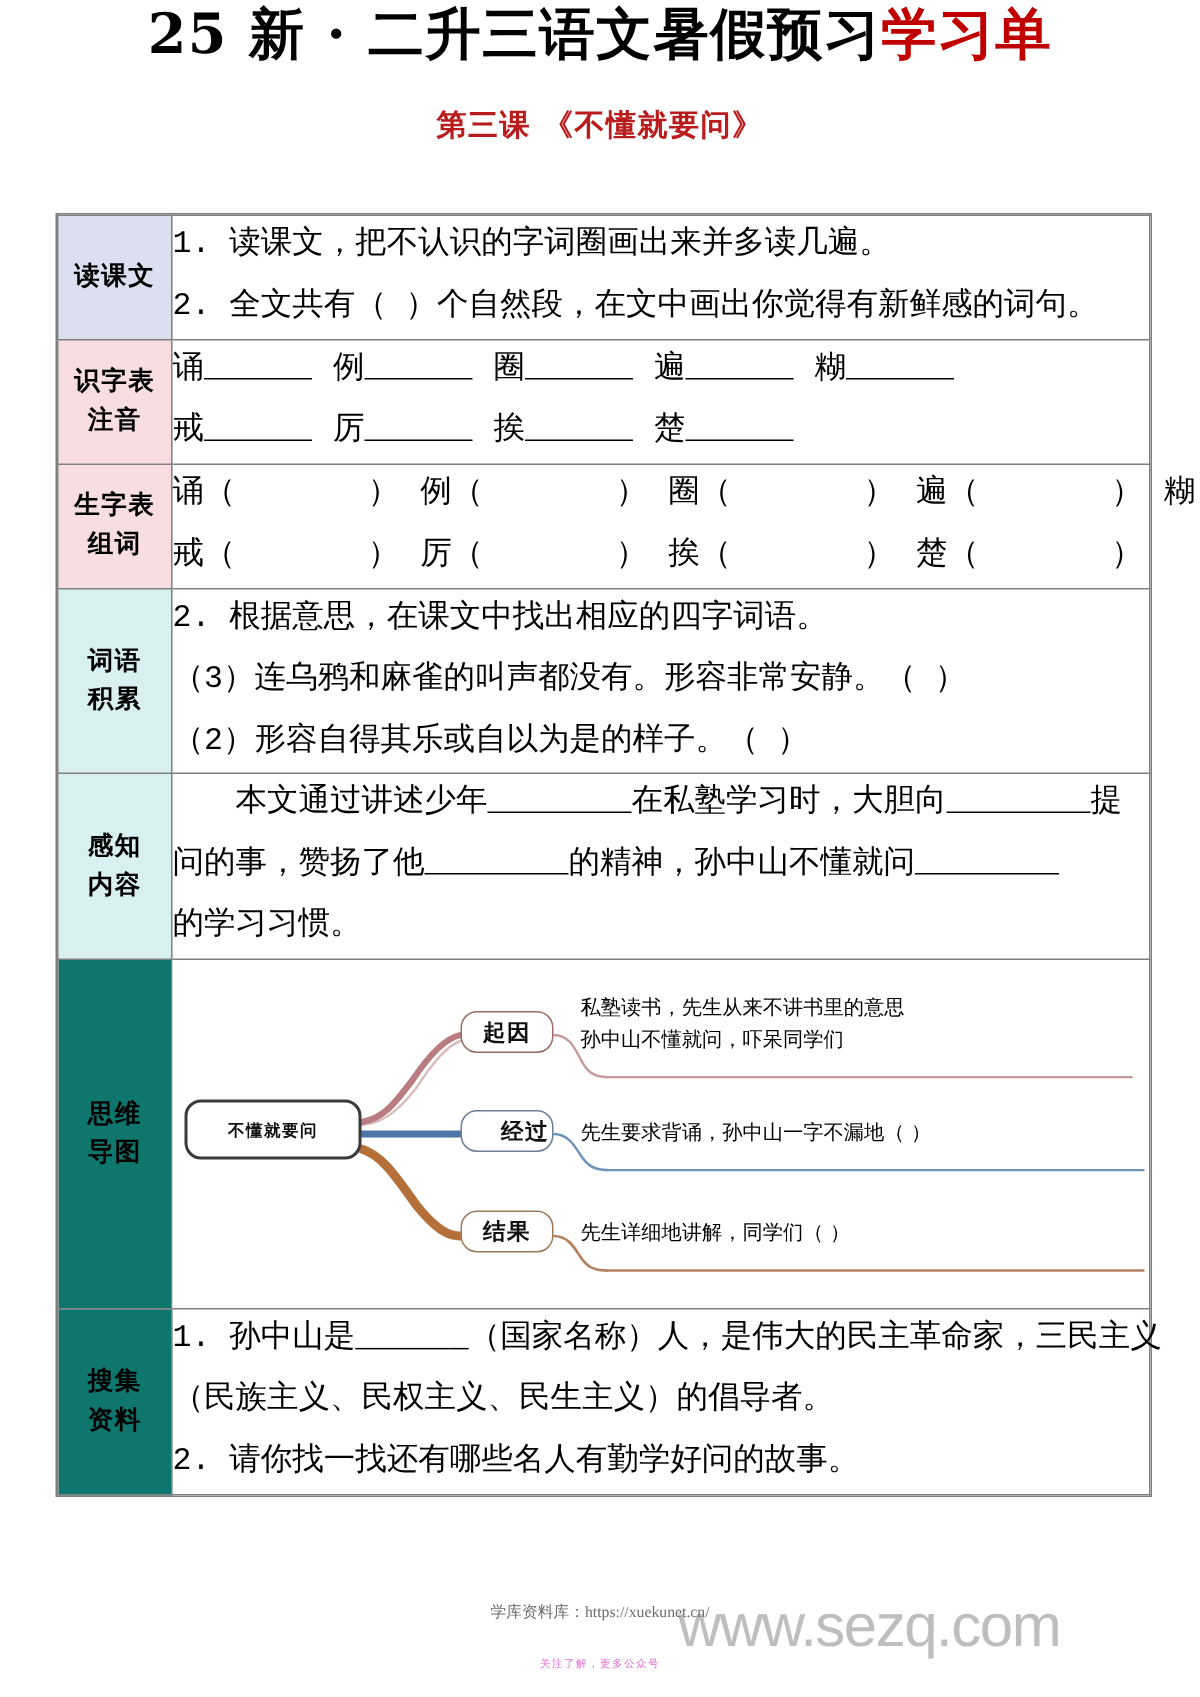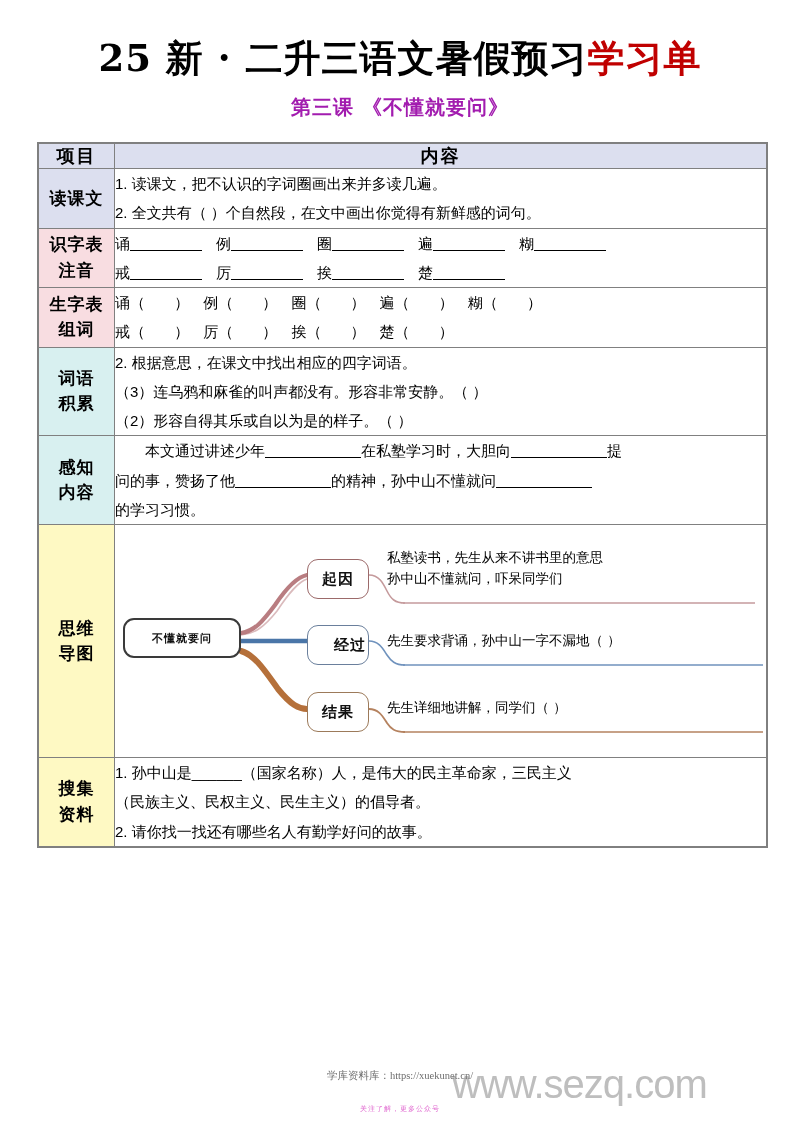--- a/index.html
+++ b/index.html
@@ -16,37 +16,36 @@
   .page {
     width: 800px;
     height: 1131px;
     position: relative;
     padding: 0;
   }
 
   
   .title-block {
     text-align: center;
-    padding-top: 36px;
   }
   .main-title {
     font-size: 37px;
     font-weight: bold;
     letter-spacing: 1px;
     line-height: 1.2;
     white-space: nowrap;
     font-family: "DejaVu Serif", "Liberation Serif", serif;
   }
   .t-black { color: #000000; }
   .t-red   { color: #c00000; }
 
   .sub-title {
-    margin-top: 14px;
+    margin-top: 26px;
     font-size: 20px;
-    color: #a21caf;
+    color: #b91c1c;
     font-weight: bold;
     letter-spacing: 1px;
     font-family: "DejaVu Serif", "Liberation Serif", serif;
   }
 
   
   .sheet {
     position: absolute;
     left: 37px;
     top: 142px;
@@ -74,32 +73,32 @@
     letter-spacing: 1px;
     color: #000;
     padding: 4px 2px;
     font-family: "DejaVu Serif", "Liberation Serif", serif;
   }
   .lbl span { display: block; }
 
   .bg-blue   { background: #dcdfef; }
   .bg-pink   { background: #f8dde1; }
   .bg-cyan   { background: #d8f0f0; }
-  .bg-cream  { background: #fef9c3; }
+  .bg-cream  { background: #0f766e; }
   .bg-white  { background: #ffffff; }
 
   .hdr-item    { font-size: 18px; font-weight: bold; text-align:center; padding: 6px 0; letter-spacing:2px;}
   .hdr-content { font-size: 18px; font-weight: bold; text-align:center; padding: 6px 0; letter-spacing:2px;}
 
   .content {
     padding: 6px 8px 6px 10px;
-    font-size: 15px;
+    font-size: 21px;
     line-height: 1.95;
     color: #000;
-    font-family: Liberation Sans, sans-serif;
+    font-family: Liberation Mono, monospace;
   }
   .content p { margin: 0; white-space: nowrap; }
   .blank-m { display:inline-block; width: 72px; border-bottom: 1.5px solid #000; height: 1em; vertical-align: -2px;}
   .blank-l { display:inline-block; width: 96px; border-bottom: 1.5px solid #000; height: 1em; vertical-align: -2px;}
 
   .zici-row { display: flex; gap: 0; white-space: nowrap; }
   .zici-row .item { margin-right: 14px; }
 
   
   .mm-wrap {
@@ -123,21 +122,21 @@
     letter-spacing: 1px;
     font-family: "DejaVu Serif", "Liberation Serif", serif;
     color: #111;
   }
   .mm-center {
     left: 8px; top: 93px;
     width: 118px; height: 40px;
     font-size: 11px;
   }
   .mm-branch {
-    width: 62px; height: 40px;
+    width: 62px; height: 28px;
     border-width: 1.4px;
     font-size: 15px;
   }
   .mm-b1 { left: 192px; top: 34px;  border-color: #9c6a6a; }
   .mm-b2 { left: 192px; top: 100px; border-color: #6a7f9c; padding-left: 24px; }
   .mm-b3 { left: 192px; top: 167px; border-color: #9c7a5a; }
 
   .mm-text {
     position: absolute;
     font-size: 13.5px;
@@ -191,24 +190,20 @@
   </div>
 
   <div class="sheet">
     <table>
       <colgroup>
           <col class="c-label">
           <col>
         </colgroup>
       <tbody>
 
-      <tr>
-        <td class="bg-blue hdr-item">项目</td>
-        <td class="bg-blue hdr-content">内容</td>
-      </tr>
 
       <tr>
         <td class="bg-blue lbl">
           <span>读课文</span>
         </td>
         <td class="bg-white content">
           <p>1. 读课文，把不认识的字词圈画出来并多读几遍。</p>
           <p>2. 全文共有（  ）个自然段，在文中画出你觉得有新鲜感的词句。</p>
         </td>
       </tr>

